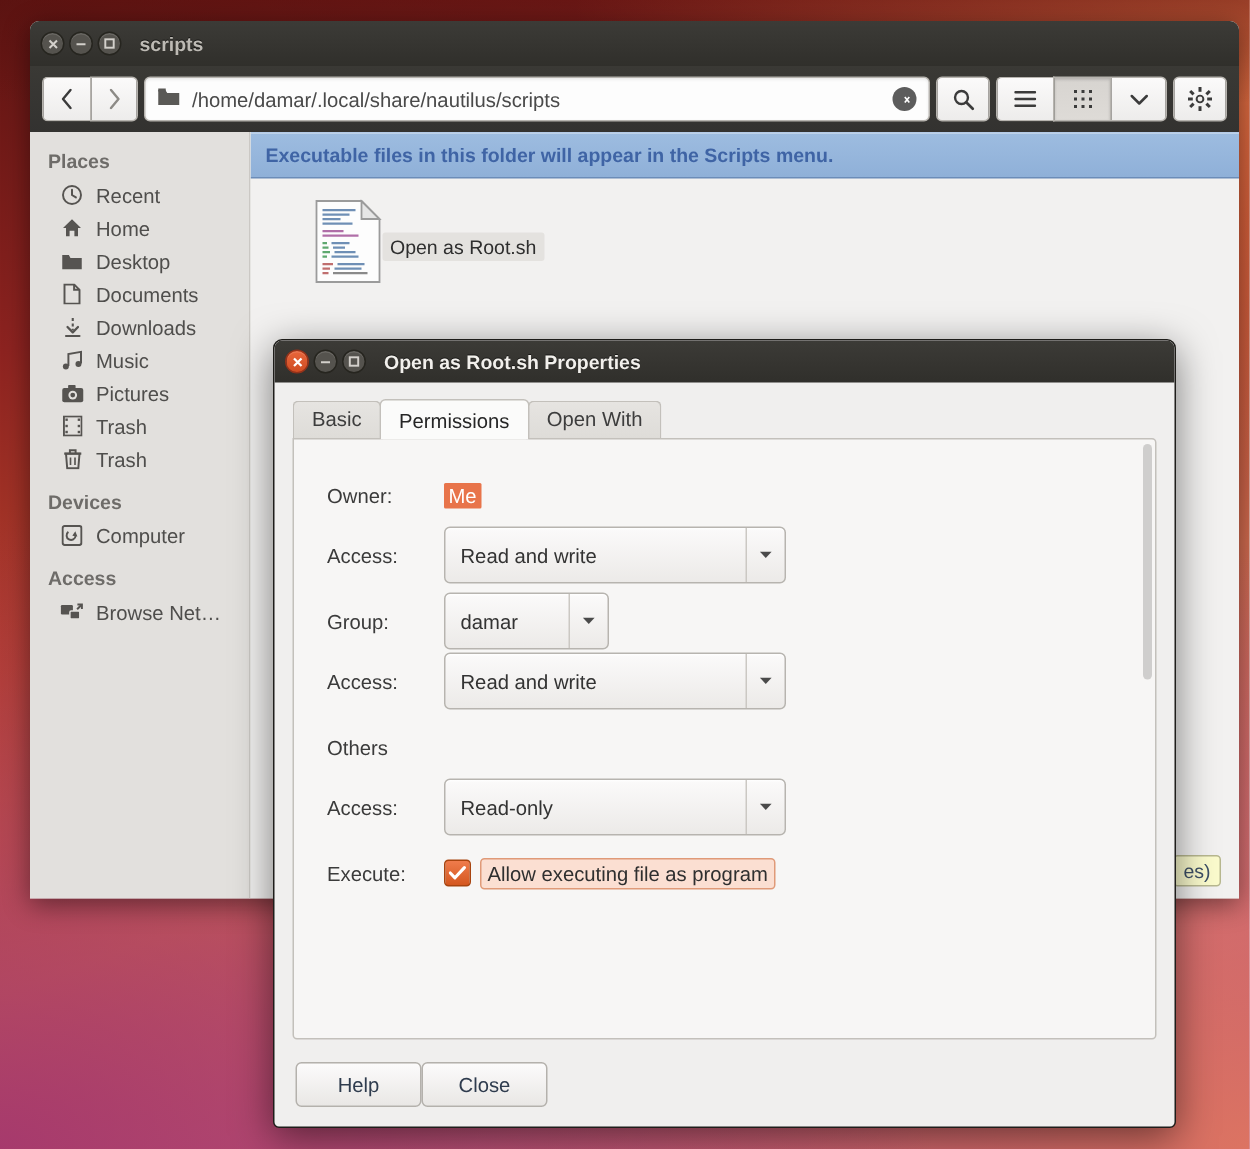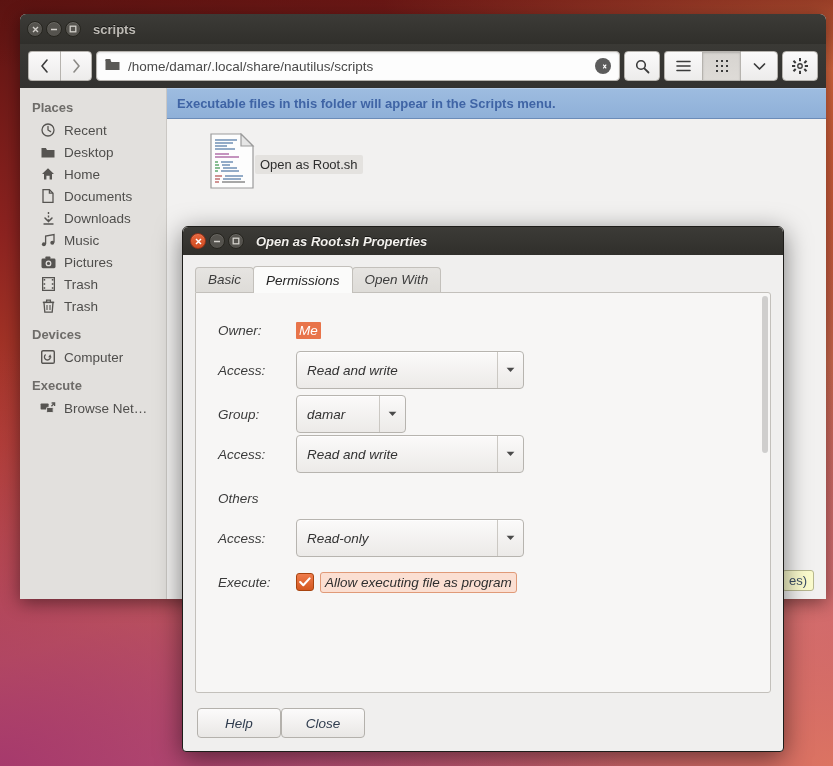--- a/index.html
+++ b/index.html
@@ -161,21 +161,20 @@
   
   #propdlg {
     position: absolute;
     left: 182px; top: 226px;
     width: 602px; height: 526px;
     border-radius: 6px 6px 4px 4px;
     box-shadow: 0 6px 26px rgba(0,0,0,0.5);
     background: #f0efee;
     overflow: hidden;
     border: 1px solid #1e1d1a;
-    font-style: italic;
   }
   #propdlg .titlebar { height: 28px; }
   #propdlg .wtitle { color:#f2f0ec; }
 
   .dlgbody { padding: 10px 12px 0 12px; height: calc(100% - 28px); display:flex; flex-direction:column; }
 
   .tabstrip { display: flex; align-items: flex-end; height: 27px; position: relative; z-index: 2; }
   .tab {
     padding: 4px 12px 5px 12px;
     font-size: 13.5px; color: #3d3d3d;
@@ -390,34 +389,34 @@
           <svg width="14" height="14" viewBox="0 0 14 14">
               <circle cx="7" cy="7" r="6" stroke="currentColor" stroke-width="1.3" fill="none"></circle>
               <path d="M7,3.4 L7,7 L9.6,8.6" stroke="currentColor" stroke-width="1.3" fill="none" stroke-linecap="round"></path>
             </svg>
         </span>
         <span>Recent</span>
       </div>
 
       <div class="side-item">
         <span class="side-ico">
+          <svg width="14" height="14" viewBox="0 0 14 14">
+              <path d="M7,1.2 L13,7 L11,7 L11,12.5 L8.6,12.5 L8.6,8.8 L5.4,8.8 L5.4,12.5 L3,12.5 L3,7 L1,7 Z" fill="currentColor"></path>
+            </svg>
+        </span>
+        <span>Home</span>
+      </div>
+
+      <div class="side-item">
+        <span class="side-ico">
           <svg width="14" height="13" viewBox="0 0 14 13">
               <path d="M0.5,2 L0.5,11.5 L13.5,11.5 L13.5,4 L6,4 L4.9,2 Z" fill="currentColor"></path>
             </svg>
         </span>
         <span>Desktop</span>
-      </div>
-
-      <div class="side-item">
-        <span class="side-ico">
-          <svg width="14" height="14" viewBox="0 0 14 14">
-              <path d="M7,1.2 L13,7 L11,7 L11,12.5 L8.6,12.5 L8.6,8.8 L5.4,8.8 L5.4,12.5 L3,12.5 L3,7 L1,7 Z" fill="currentColor"></path>
-            </svg>
-        </span>
-        <span>Home</span>
       </div>
 
       <div class="side-item">
         <span class="side-ico">
           <svg width="12" height="14" viewBox="0 0 12 14">
               <path d="M1,0.6 L7.4,0.6 L11,4.2 L11,13.4 L1,13.4 Z" fill="none" stroke="currentColor" stroke-width="1.3"></path>
               <path d="M7.4,0.6 L7.4,4.2 L11,4.2" fill="none" stroke="currentColor" stroke-width="1.3"></path>
             </svg>
         </span>
         <span>Documents</span>
@@ -492,21 +491,21 @@
         <span class="side-ico">
           <svg width="14" height="14" viewBox="0 0 14 14">
               <rect x="0.7" y="0.7" width="12.6" height="12.6" rx="1.4" fill="none" stroke="currentColor" stroke-width="1.4"></rect>
               <path d="M4.6,4.6 a3,3 0 1 0 4.8,2.6" fill="none" stroke="currentColor" stroke-width="1.3"></path>
               <path d="M9.2,4.2 L10.6,7.6 L7.2,7.2 Z" fill="currentColor"></path>
             </svg>
         </span>
         <span>Computer</span>
       </div>
 
-      <div class="side-head" style="margin-top:6px;">Execute</div>
+      <div class="side-head" style="margin-top:6px;">Access</div>
 
       <div class="side-item">
         <span class="side-ico">
           <svg width="16" height="13" viewBox="0 0 16 13">
               <rect x="0.6" y="1.4" width="8" height="6.2" rx="0.8" fill="currentColor"></rect>
               <rect x="6.6" y="5.4" width="6.6" height="5.2" rx="0.8" fill="currentColor" stroke="#e2e0dd" stroke-width="1"></rect>
               <path d="M11.6,1 L14.6,1 L14.6,4" stroke="currentColor" stroke-width="1.3" fill="none"></path>
               <path d="M11.4,4.2 L14.4,1.2" stroke="currentColor" stroke-width="1.3"></path>
             </svg>
         </span>

